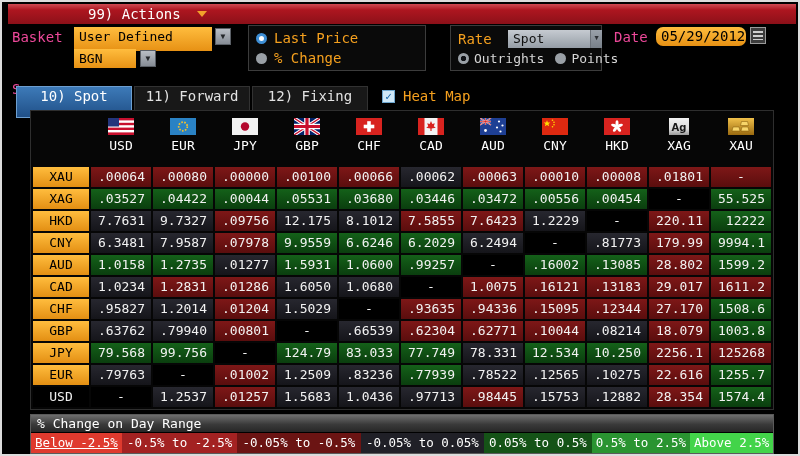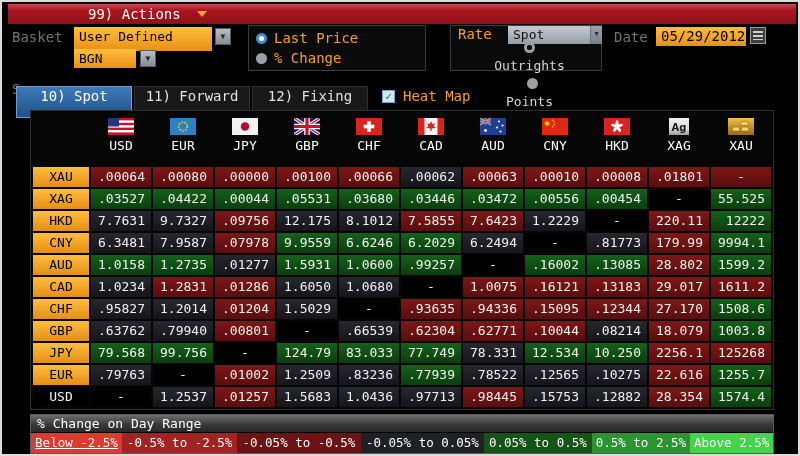--- a/index.html
+++ b/index.html
@@ -7,21 +7,21 @@
           border:2px solid #dcdcdc;overflow:hidden;
           font-family:"DejaVu Sans Mono","Liberation Mono",monospace;}
   
   #titlebar{position:absolute;left:6px;top:2px;right:2px;height:20px;display:flex;align-items:center;
             background:linear-gradient(180deg,#cf4a52 0%,#ad1620 30%,#8c1019 100%);}
   .tb-text{color:#fff;font-size:14px;white-space:nowrap;}
   #actions-menu{margin-left:80px;display:flex;align-items:center;gap:16px;cursor:default;}
   .caret-amber{width:0;height:0;border-left:5px solid transparent;border-right:5px solid transparent;border-top:6px solid #f2a22b;}
   #fx-title{margin-left:auto;margin-right:8px;}
   
-  .olabel{position:absolute;color:#737373;font-size:14px;line-height:20px;}
+  .olabel{position:absolute;color:#ec4899;font-size:14px;line-height:20px;}
   .amber-field{position:absolute;box-sizing:border-box;background:linear-gradient(180deg,#ffbd3e,#e79114);
                color:#000;font-size:13px;line-height:19px;padding-left:5px;white-space:nowrap;}
   .drop-btn{position:absolute;box-sizing:border-box;width:16px;height:17px;border:1px solid #5a5f66;
             background:linear-gradient(180deg,#b9bec5,#868c95);color:#24272b;font-size:8px;
             text-align:center;line-height:15px;}
   .group-box{position:absolute;box-sizing:border-box;border:1px solid #3c3c3c;background:#0a0a0a;
              display:flex;flex-direction:column;justify-content:space-evenly;padding-left:7px;}
   .radio-row{display:flex;align-items:center;gap:7px;}
   .radio{width:11px;height:11px;border-radius:50%;flex:0 0 auto;}
   .radio-blue{width:5px;height:5px;background:#fff;border:3px solid #3e8fd6;}
@@ -103,30 +103,30 @@
   </div>
 
   <div class="group-box" style="left:448px;top:23px;width:152px;height:46px;">
     <div class="radio-row" style="position:relative;height:18px;">
       <span class="opt-orange">Rate</span>
       <span class="gray-drop" style="left:50px;top:0;width:94px;height:18px;">
         <span>Spot</span>
         <span class="mini-scroll">▼</span>
       </span>
     </div>
-    <div class="radio-row" style="gap:5px;flex-direction:column;">
+    <div class="radio-row" style="gap:5px;">
       <span class="radio radio-gray-sel"></span>
       <span class="opt-gray">Outrights</span>
       <span class="radio radio-gray" style="margin-left:6px;"></span>
       <span class="opt-gray">Points</span>
     </div>
   </div>
 
   <div class="olabel" style="left:612px;top:25px;">Date</div>
-  <div class="amber-field" style="left:654px;top:25px;width:90px;height:19px;font-size:14px;">05/29/2012</div>
+  <div class="amber-field" style="left:654px;top:25px;width:90px;height:19px;font-size:14px;border-radius:7px;">05/29/2012</div>
   <div id="calc-btn">
       <div class="stripes"></div>
     </div>
 
   <div id="tabs">
       <div class="tab sel">10) Spot</div>
       <div class="tab unsel">11) Forward</div>
       <div class="tab unsel">12) Fixing</div>
     </div>
   <div id="heatmap-toggle">

